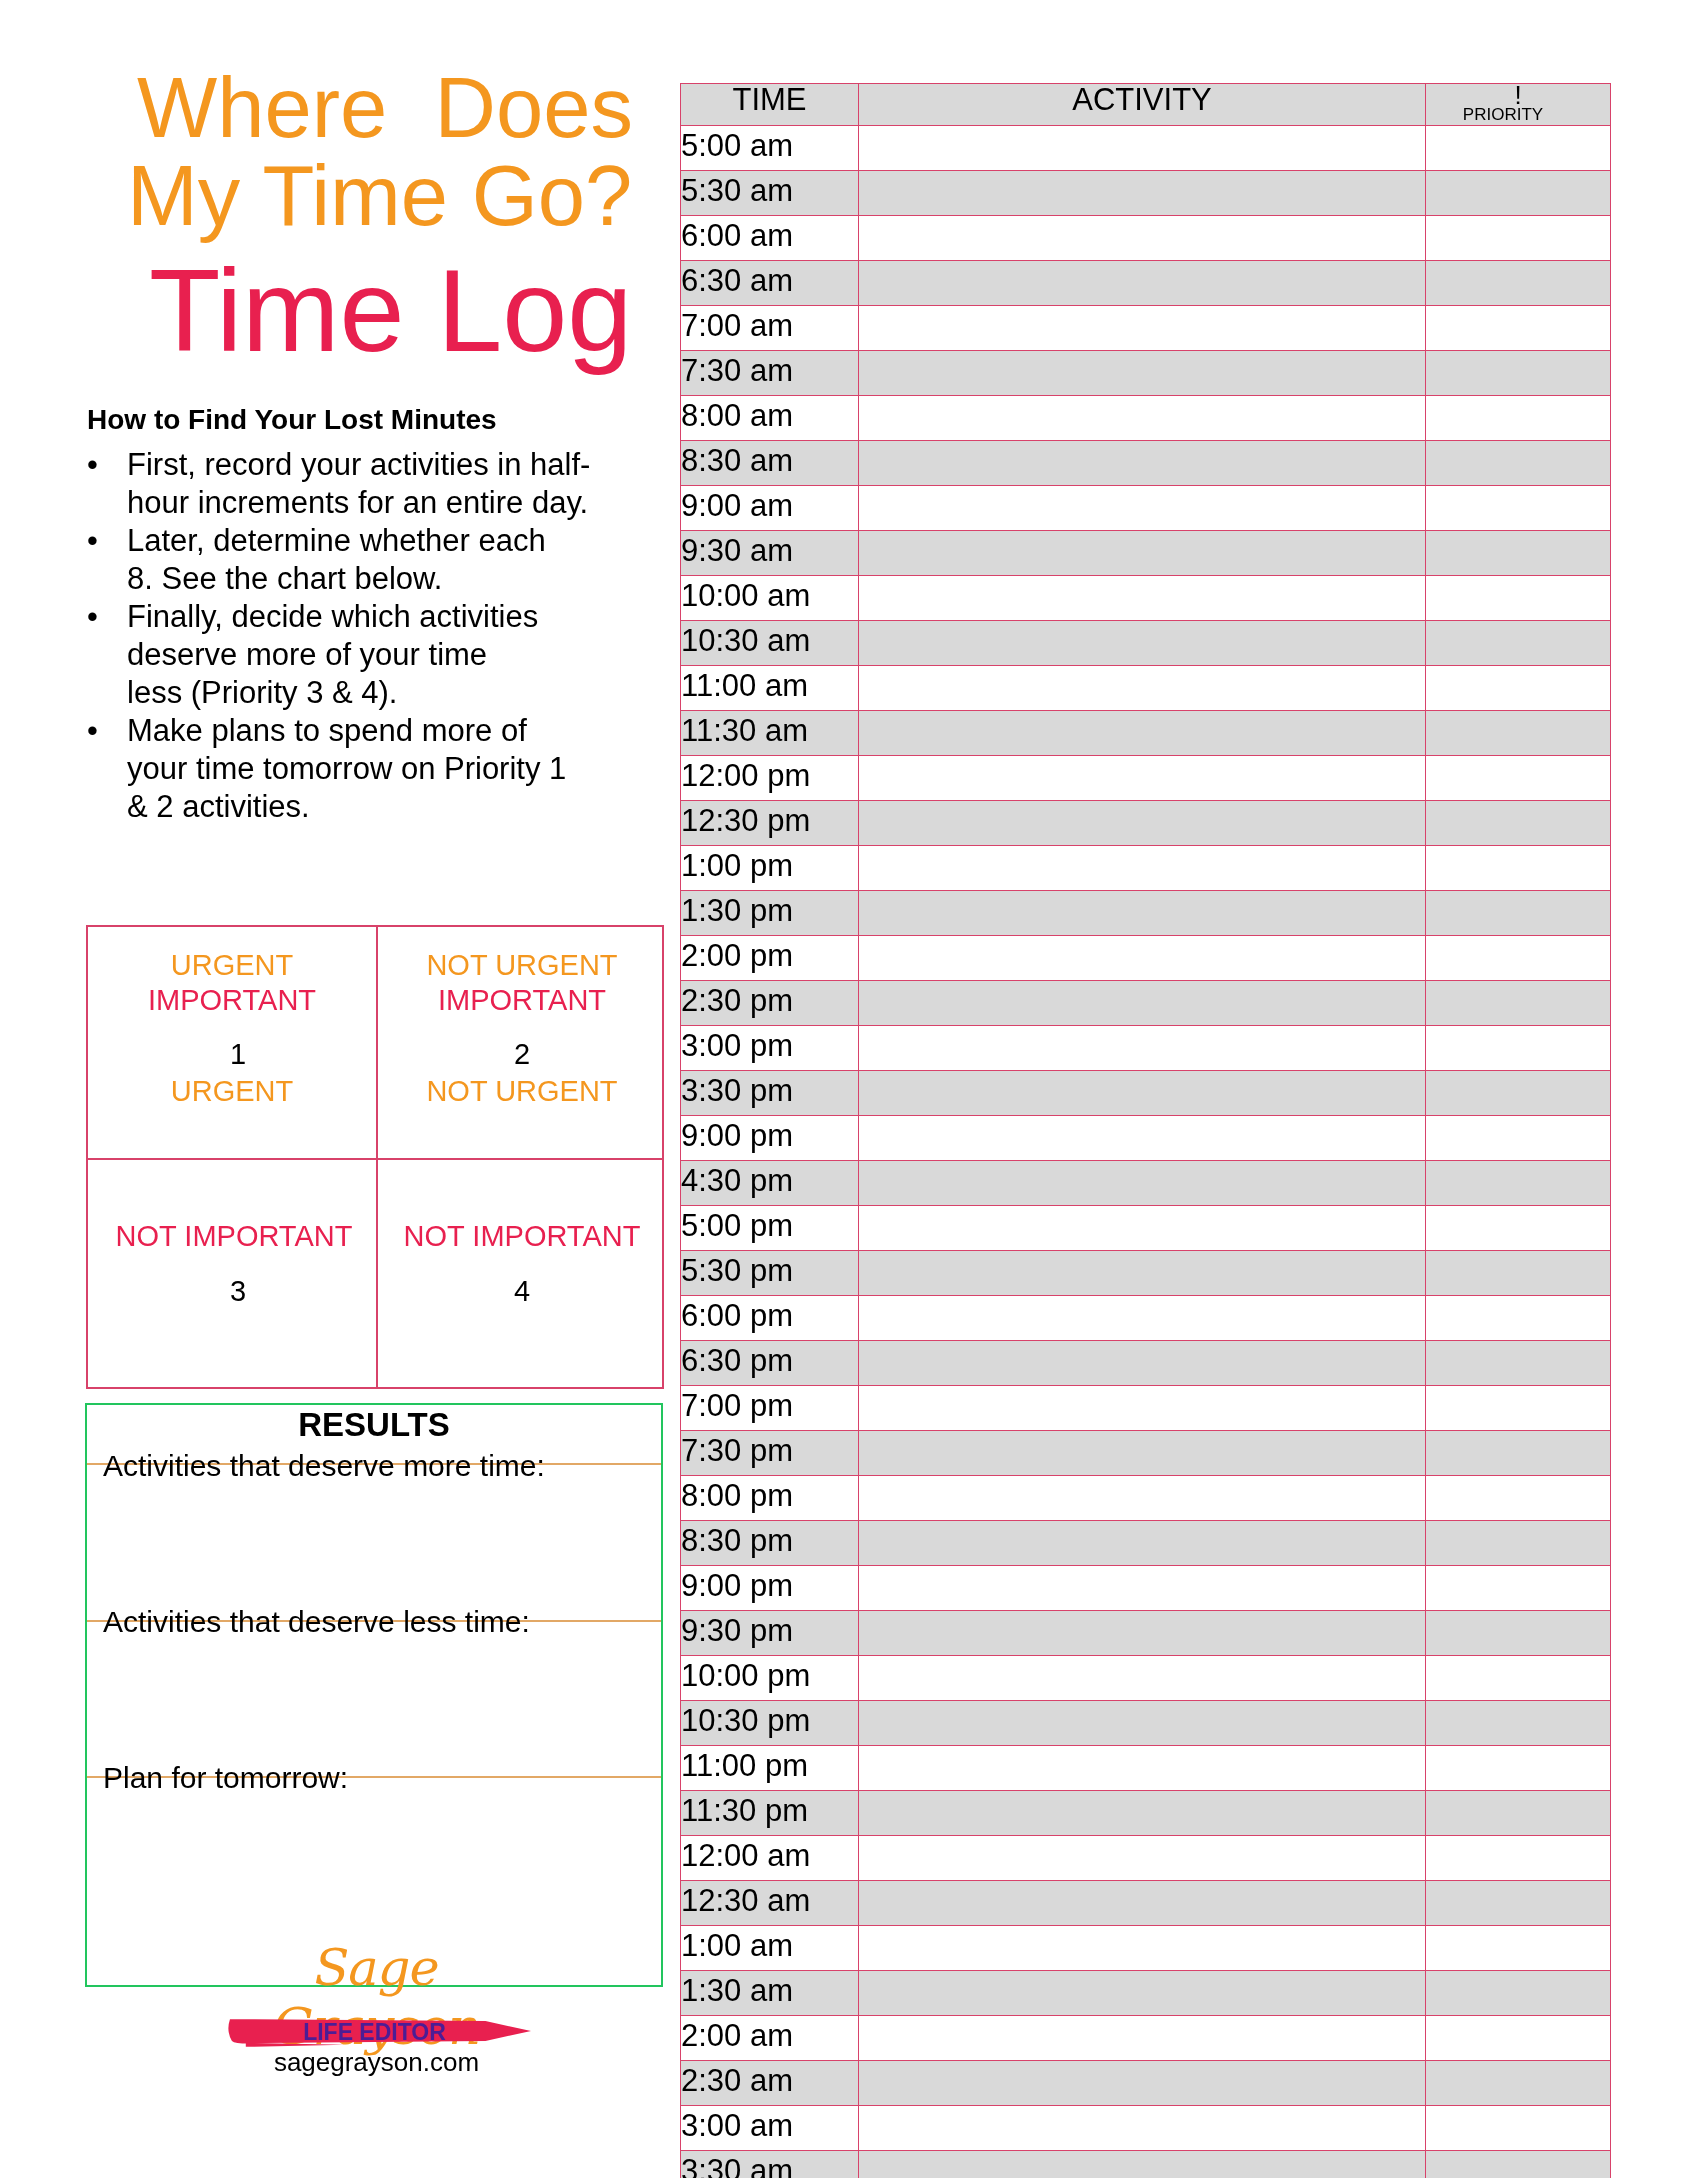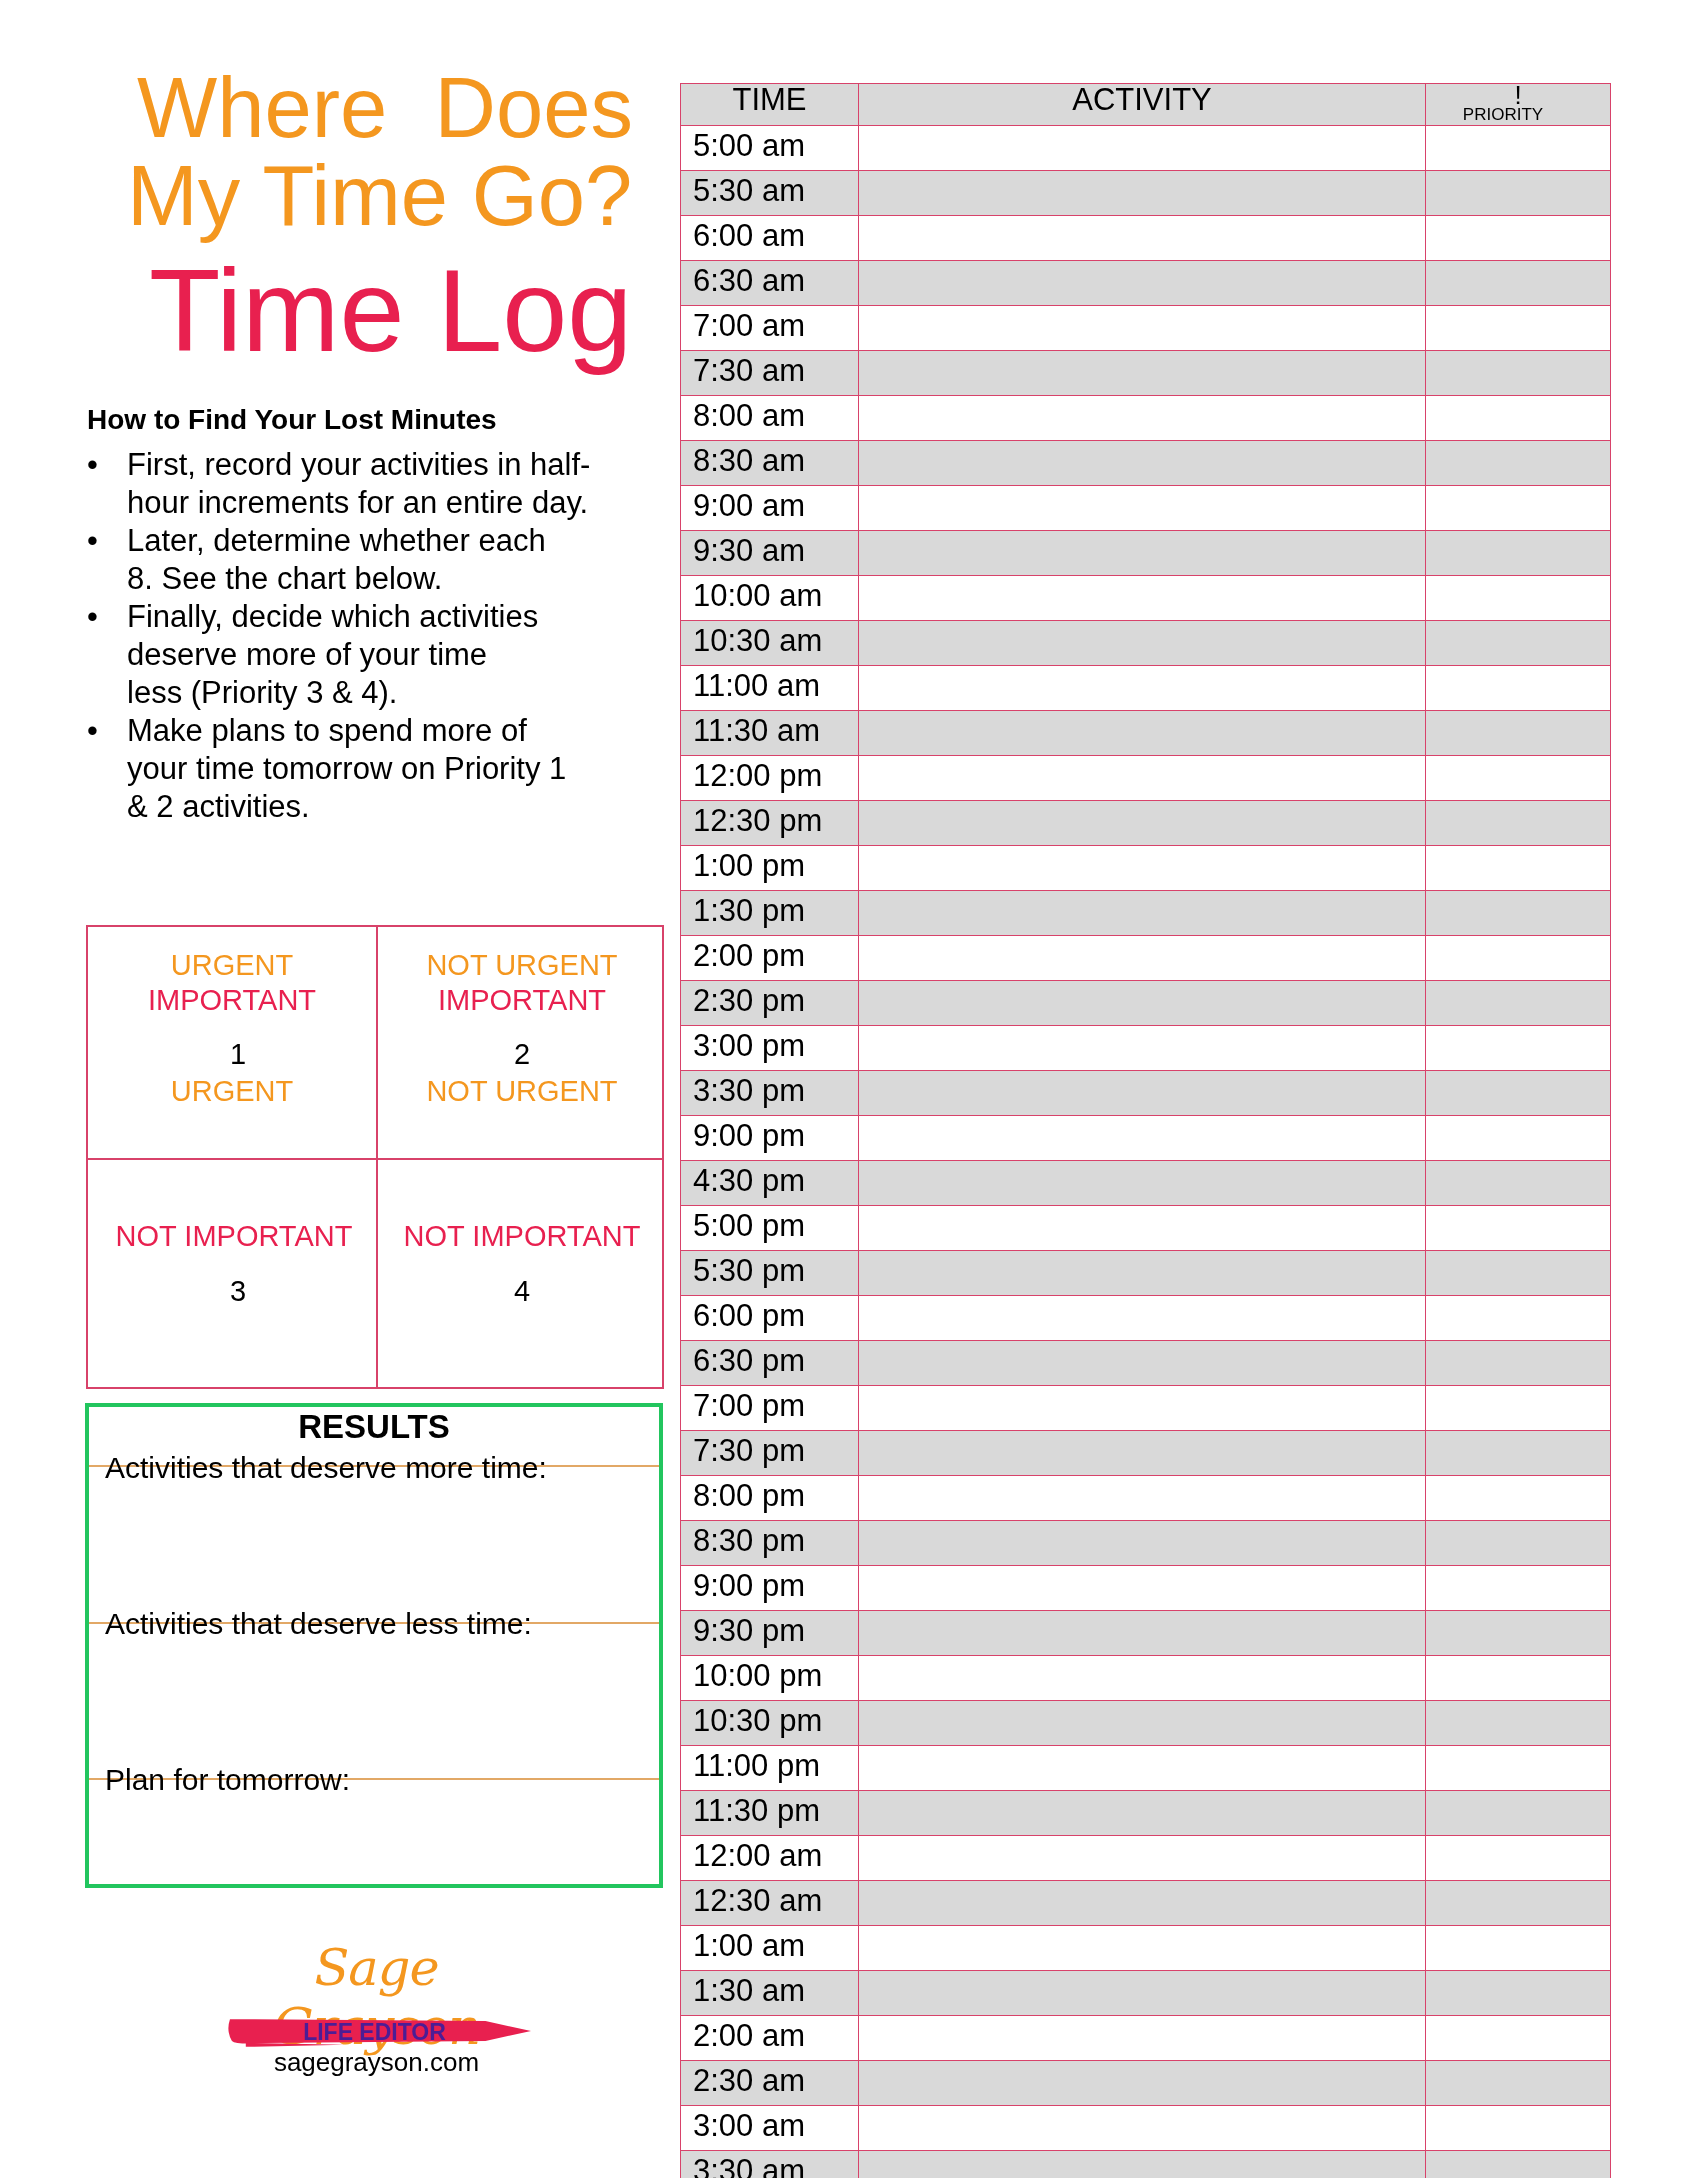--- a/index.html
+++ b/index.html
@@ -11,35 +11,35 @@
   .bullets { left:87px; top:446px; width:574px; font-size:31px; line-height:38px; margin:0; padding:0; list-style:none; }
   .bullets li { position:relative; padding-left:40px; }
   .bullets li .dot { position:absolute; left:0; top:0; }
   .quad { left:86px; top:925px; width:578px; height:464px; border:2px solid #D8426A; box-sizing:border-box; }
   .quad .vl { position:absolute; left:288px; top:0; bottom:0; width:2px; background:#D8426A; }
   .quad .hl { position:absolute; top:231px; left:0; right:0; height:2px; background:#D8426A; }
   .qcell { position:absolute; width:288px; text-align:center; font-size:29px; line-height:1; }
   .org { color:#F4971F; }
   .red { color:#E8204F; }
   .blk { color:#000; }
-  .results { left:85px; top:1403px; width:578px; height:485px; border:4px solid #22c55e; box-sizing:border-box; }
+  .results { left:85px; top:1403px; width:578px; height:584px; border:2px solid #22c55e; box-sizing:border-box; }
   .results .rl { position:absolute; left:0; right:0; height:2px; background:#E2A866; }
   .results .rtitle { position:absolute; left:0; right:0; top:0; text-align:center; font-size:33px; font-weight:bold; line-height:1.2; }
   .results .rlabel { position:absolute; left:16px; font-size:30px; line-height:1; }
   .logo-name { left:228px; top:1938px; width:297px; text-align:center; color:#F4971F; font-family:"DejaVu Serif", serif; font-style:italic; font-size:51px; letter-spacing:-1px; }
   .pen { left:226px; top:2017px; width:307px; height:30px; }
   .pen-label { left:226px; top:2017px; width:297px; text-align:center; color:#4c1d95; font-weight:bold; font-size:23px; line-height:30px; }
   .url { left:228px; top:2047px; width:297px; text-align:center; font-size:26px; }
   .tlog { left:680px; top:83px; width:931px; }
   table { border-collapse:collapse; width:931px; table-layout:fixed; }
   td, th { border:1.5px solid #D8426A; padding:0; }
   th { height:41px; background:#D9D9D9; font-weight:normal; font-size:31px; vertical-align:top; line-height:1; }
   td { height:40px; font-size:31px; line-height:1; }
   tr.shade td { background:#D9D9D9; }
-  td.time { padding-left:12px; padding-top:4px; vertical-align:top; }
+  td.time { padding-top:4px; vertical-align:top; }
   .prio-h { position:relative; }
   .prio-h .excl { display:block; font-size:26px; line-height:22px; text-align:center; }
   .prio-h .plabel { display:block; font-size:17px; text-align:center; margin-left:-30px; }
 </style>
 </head>
 <body>
 
 <div class="abs title-orange" style="left:137px; top:65px;">Where  Does</div>
 <div class="abs title-orange" style="left:127px; top:153px;">My Time Go?</div>
 <div class="abs title-red" style="left:149px; top:252px;">Time Log</div>

